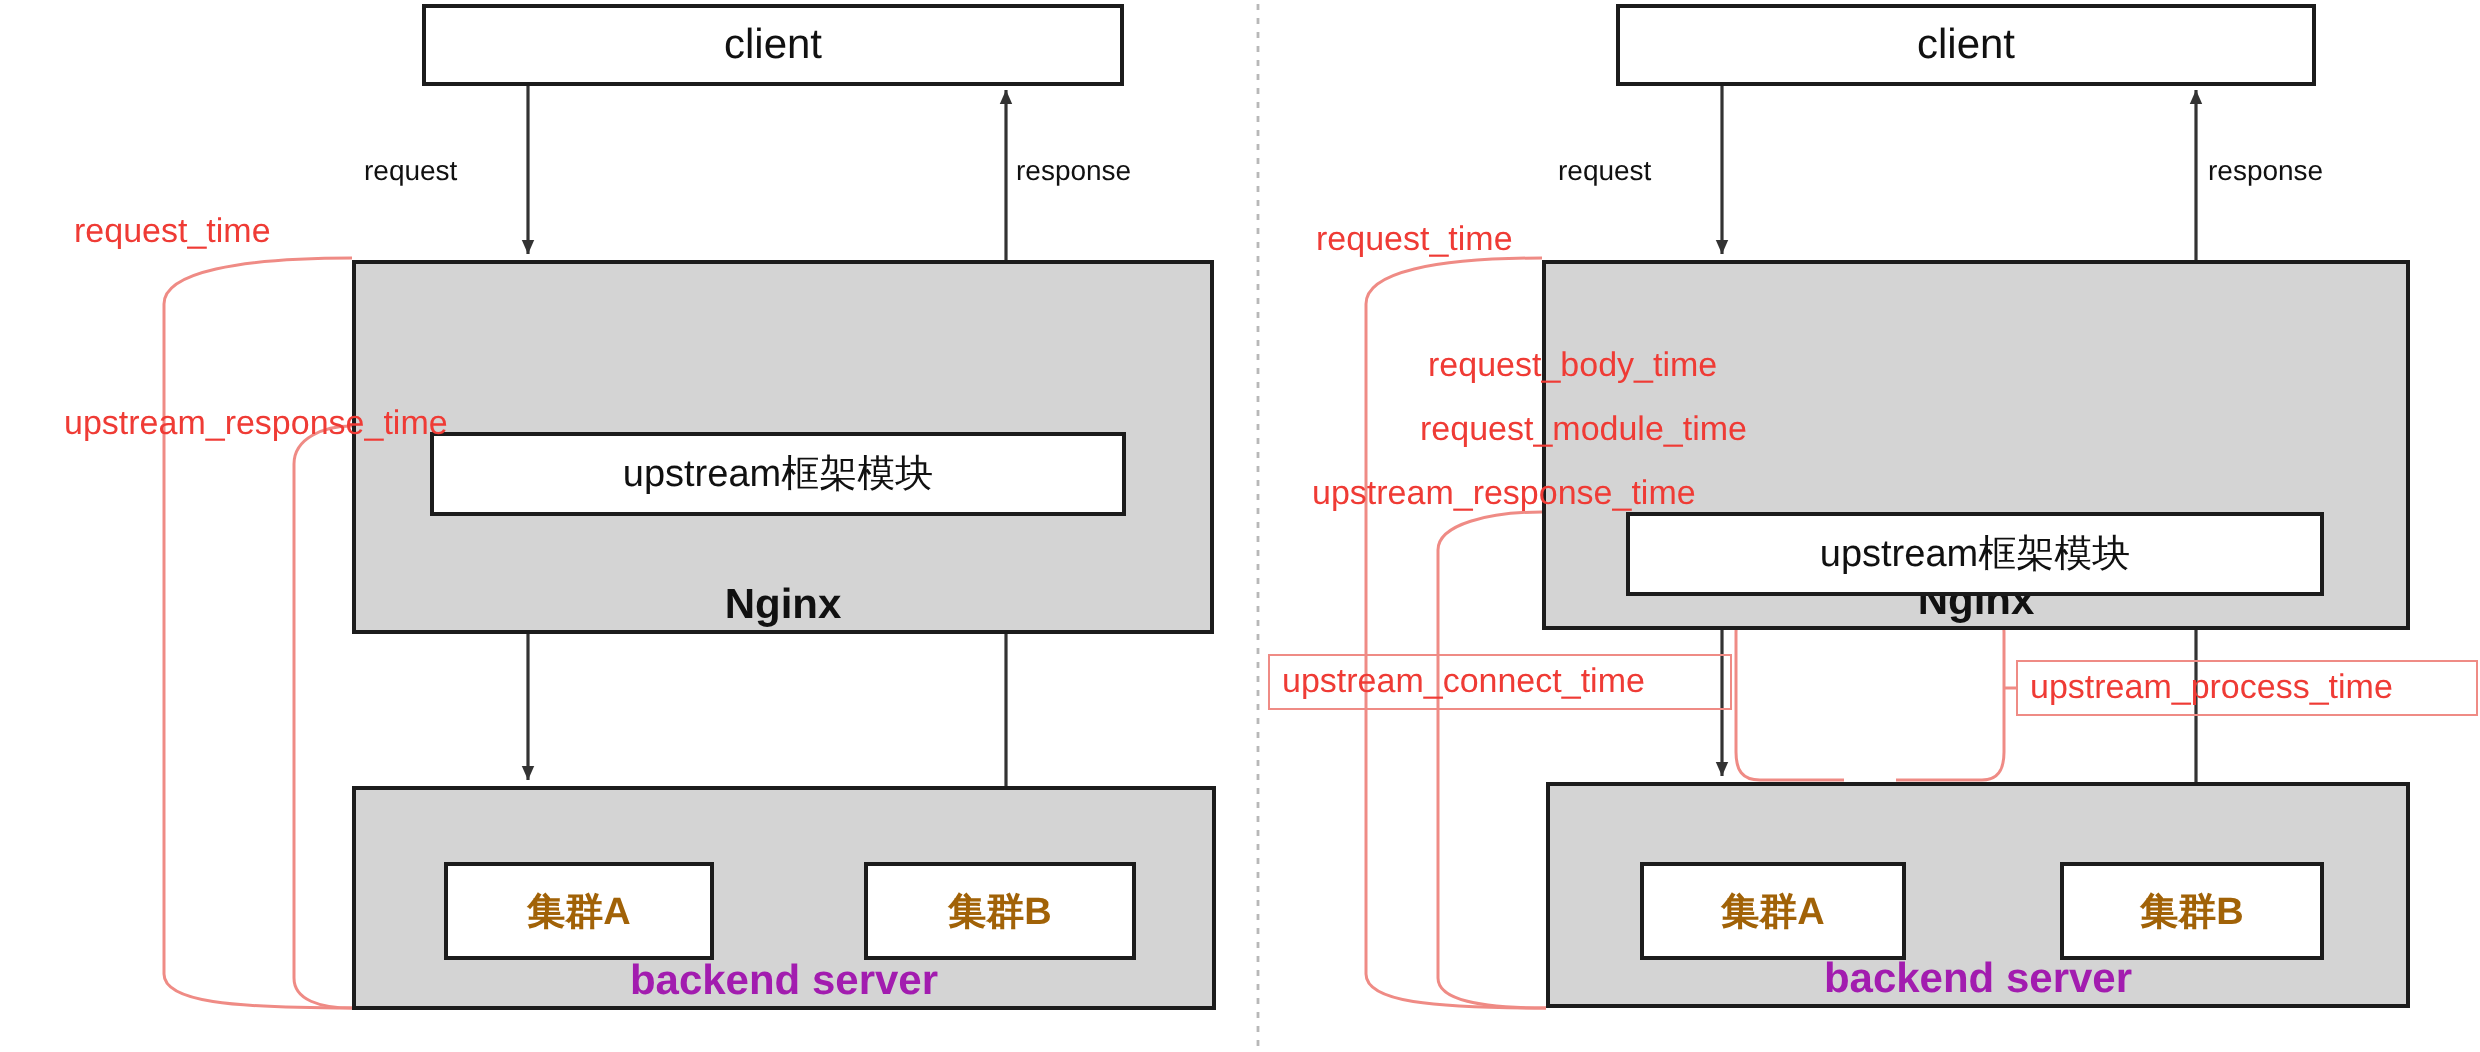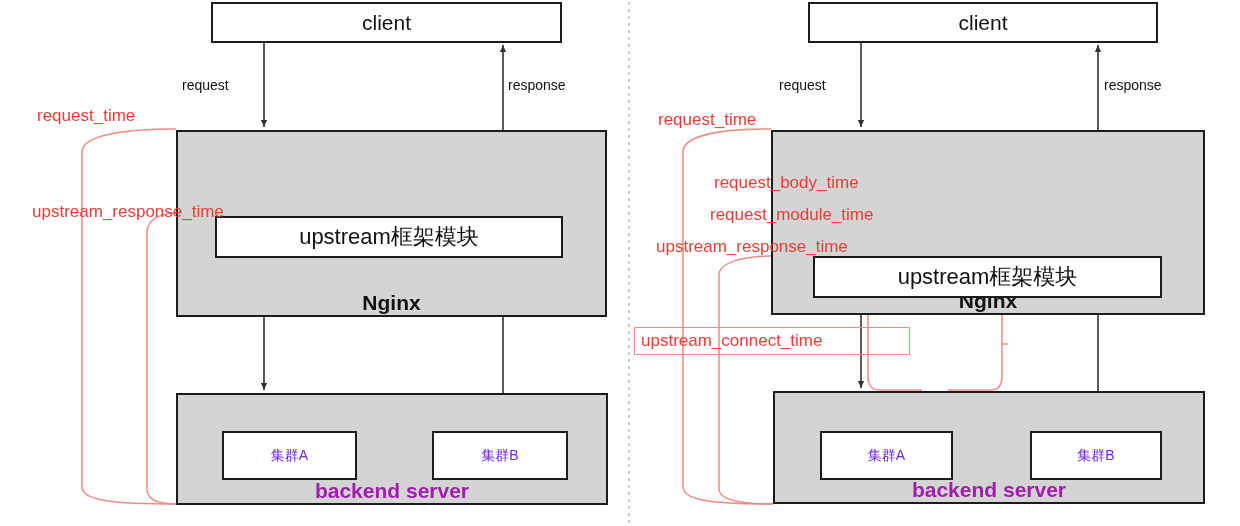--- a/index.html
+++ b/index.html
@@ -11,22 +11,22 @@
   .box{position:absolute;box-sizing:border-box;display:flex;
        align-items:center;justify-content:center;}
   .box-white{background:#ffffff;border:2px solid #1c1c1c;}
   .box-gray{background:#d4d4d4;border:2px solid #1c1c1c;
             align-items:flex-end;justify-content:center;}
   .box-gray > .hdr{margin-top:1px;}
 
   .t-client{font-size:21px;color:#111;font-weight:400;}
   .t-nginx{font-size:21px;color:#111;font-weight:bold;}
   .t-backend{font-size:21px;color:#a21caf;font-weight:bold;}
-  .t-upstream{font-size:22px;color:#111;font-weight:400;}
-  .t-cluster{font-size:14px;color:#6d28d9;font-weight:400;}
+  .t-upstream{font-size:19px;color:#111;font-weight:400;}
+  .t-cluster{font-size:19px;color:#a16207;font-weight:700;}
 
   .edge-label{position:absolute;font-size:14px;color:#111;white-space:nowrap;}
 
   .red-label{position:absolute;font-size:17px;color:#ef3b35;white-space:nowrap;margin-left:24px;}
   .red-box{position:absolute;box-sizing:border-box;border:1px solid #ef8b85;
            background:transparent;display:flex;align-items:center;
            padding-left:6px;font-size:17px;color:#ef3b35;white-space:nowrap;}
 </style>
 </head>
 <body>
@@ -136,18 +136,21 @@
   </div>
 
   <span class="edge-label" style="left:779px;top:77px;">request</span>
   <span class="edge-label" style="left:1104px;top:77px;">response</span>
 
   <span class="red-label" style="left:634px;top:110px;">request_time</span>
   <span class="red-label" style="left:686px;top:205px;">request_module_time</span>
   <span class="red-label" style="left:690px;top:173px;">request_body_time</span>
   <span class="red-label" style="left:632px;top:237px;">upstream_response_time</span>
 
-  <div class="red-box" style="left:634px;top:327px;width:276px;height:28px;">
+  <div class="red-box" style="left:634px;top:327px;width:232px;height:28px;">
     <span>upstream_connect_time</span>
   </div>
 
+  <div class="red-box" style="left:1008px;top:330px;width:231px;height:28px;">
+    <span>upstream_process_time</span>
+  </div>
 
 </div>
 
 </body></html>

